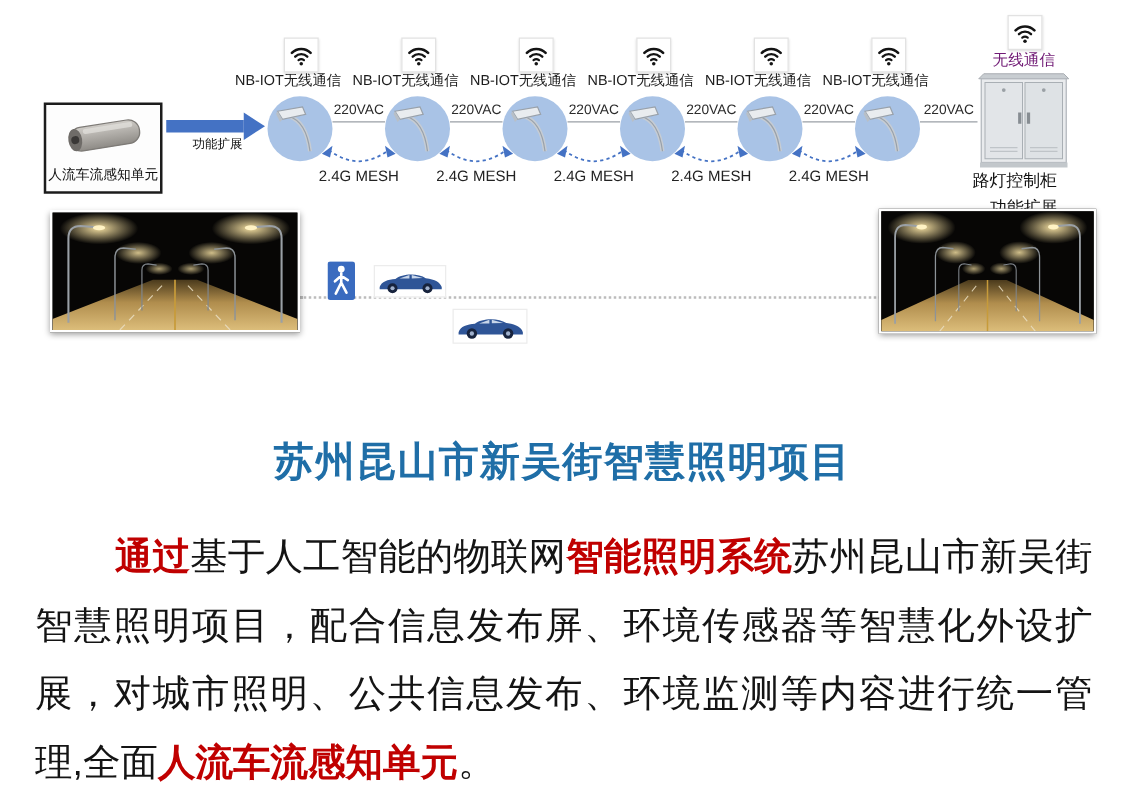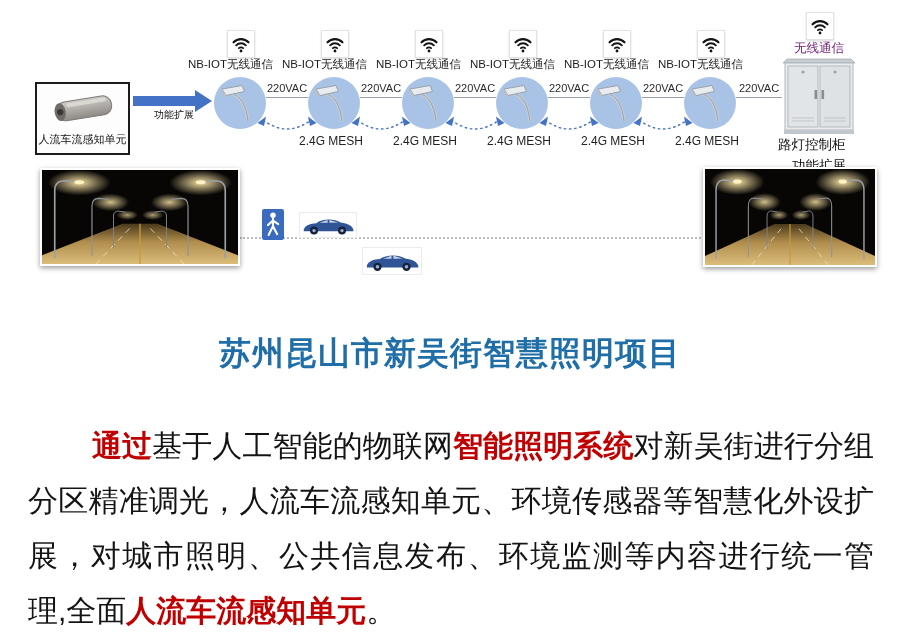--- a/index.html
+++ b/index.html
@@ -9,21 +9,21 @@
   .diagram{position:absolute;left:0;top:0;width:900px;height:300px;}
   .abs{position:absolute;}
   .wifi-box{position:absolute;width:26px;height:26px;background:#fff;border:1px solid #e2e2e2;
             box-shadow:0 1px 2px rgba(0,0,0,.15);display:flex;align-items:center;justify-content:center;}
   .wifi-box svg{width:20px;height:20px;}
   .nbiot-label{position:absolute;width:104px;text-align:left;font-size:11.5px;color:#1c1c1c;white-space:nowrap;}
   .lamp-circle{position:absolute;width:52px;height:52px;border-radius:50%;background:#a9c3e6;overflow:hidden;}
   .power-line{position:absolute;height:0;border-top:1px solid #9aa0a6;}
   .power-label{position:absolute;width:52px;text-align:center;font-size:11px;color:#2b2b2b;}
   .mesh-arc{position:absolute;width:64px;height:22px;}
-  .mesh-label{position:absolute;width:72px;text-align:center;font-size:12px;color:#222;margin-left:44px;}
+  .mesh-label{position:absolute;width:72px;text-align:center;font-size:12px;color:#222;}
   .sensor-box{position:absolute;left:35px;top:82px;width:95px;height:73px;border:2px solid #1c1c1c;
               background:#fdfdfd;box-sizing:border-box;display:flex;flex-direction:column;align-items:center;}
   .sensor-img{width:72px;height:44px;margin-top:3px;}
   .sensor-label{font-size:11px;color:#111;white-space:nowrap;margin-top:1px;}
   .fx-arrow{position:absolute;left:133px;top:90px;width:80px;height:22px;}
   .fx-body{position:absolute;left:0;top:6px;width:62px;height:10px;background:#4472c4;}
   .fx-head{position:absolute;left:62px;top:0;width:0;height:0;border-top:11px solid transparent;
            border-bottom:11px solid transparent;border-left:17px solid #4472c4;}
   .fx-label{position:absolute;left:138px;top:108px;width:72px;text-align:center;font-size:10px;color:#111;}
   .cabinet{position:absolute;left:780px;top:52px;width:78px;height:84px;}
@@ -35,21 +35,21 @@
   .road-left{left:40px;top:168px;width:196px;height:94px;}
   .road-right{left:703px;top:167px;width:170px;height:96px;}
   .road svg{display:block;width:100%;height:100%;}
   .dash-line{position:absolute;left:240px;top:237px;width:636px;border-top:2px dotted #bcbcbc;}
   .ped{position:absolute;left:262px;top:209px;width:22px;height:31px;}
   .car{position:absolute;background:#fff;border:1px solid #ececec;}
   .car1{left:299px;top:212px;width:56px;height:24px;}
   .car2{left:362px;top:247px;width:58px;height:26px;}
   .car svg,.ped svg{display:block;width:100%;height:100%;}
   
-  .page-title{position:absolute;left:0;top:332px;width:900px;text-align:center;
+  .page-title{position:absolute;left:0;top:348px;width:900px;text-align:center;
               font-size:32px;font-weight:bold;letter-spacing:1px;}
   .paragraph{position:absolute;left:28px;top:418px;width:846px;font-size:30px;line-height:55px;
              color:#141414;text-align:justify;text-indent:64px;}
   .seg-red{color:#c00000;font-weight:bold;}
   .seg-normal{color:#141414;}
 </style>
 </head>
 <body>
 
 <div class="canvas">
@@ -342,15 +342,15 @@
           <polygon points="31.5,9.6 31.5,6.6 41,9.3" fill="#c8d6ea"></polygon>
           <circle cx="15" cy="18" r="4.3" fill="#17233d"></circle>
           <circle cx="15" cy="18" r="1.8" fill="#9fb0cc"></circle>
           <circle cx="45" cy="18" r="4.3" fill="#17233d"></circle>
           <circle cx="45" cy="18" r="1.8" fill="#9fb0cc"></circle>
         </svg>
       </div>
   </div>
 
   <div class="page-title" style="color: rgb(31, 110, 167);">苏州昆山市新吴街智慧照明项目</div>
-  <div class="paragraph" id="paragraph"><span class="seg-red">通过</span><span class="seg-normal">基于人工智能的物联网</span><span class="seg-red">智能照明系统</span><span class="seg-normal">对新吴街进行分组分区精准调光，人流车流感知单元、环境传感器等智慧化外设扩展，对城市照明、公共信息发布、环境监测等内容进行统一管理,全面</span><span class="seg-red">人流车流感知单元</span><span class="seg-normal">。</span></div>
+  <div class="paragraph" id="paragraph"><span class="seg-red">通过</span><span class="seg-normal">基于人工智能的物联网</span><span class="seg-red">智能照明系统</span><span class="seg-normal">苏州昆山市新吴街智慧照明项目，配合信息发布屏、环境传感器等智慧化外设扩展，对城市照明、公共信息发布、环境监测等内容进行统一管理,全面</span><span class="seg-red">人流车流感知单元</span><span class="seg-normal">。</span></div>
 
 </div>
 
 </body></html>

